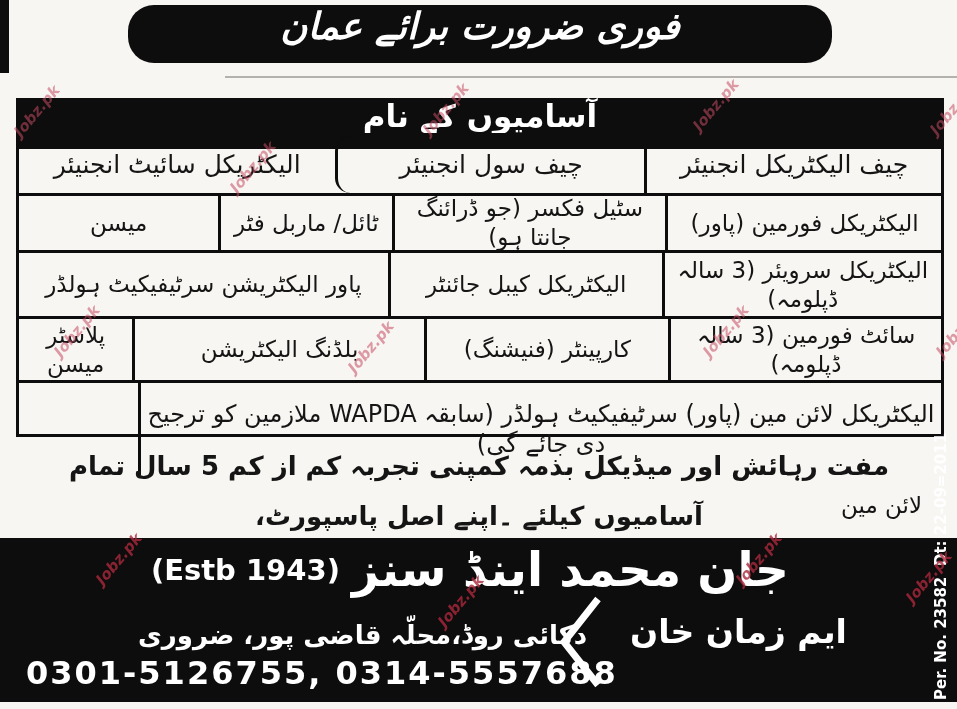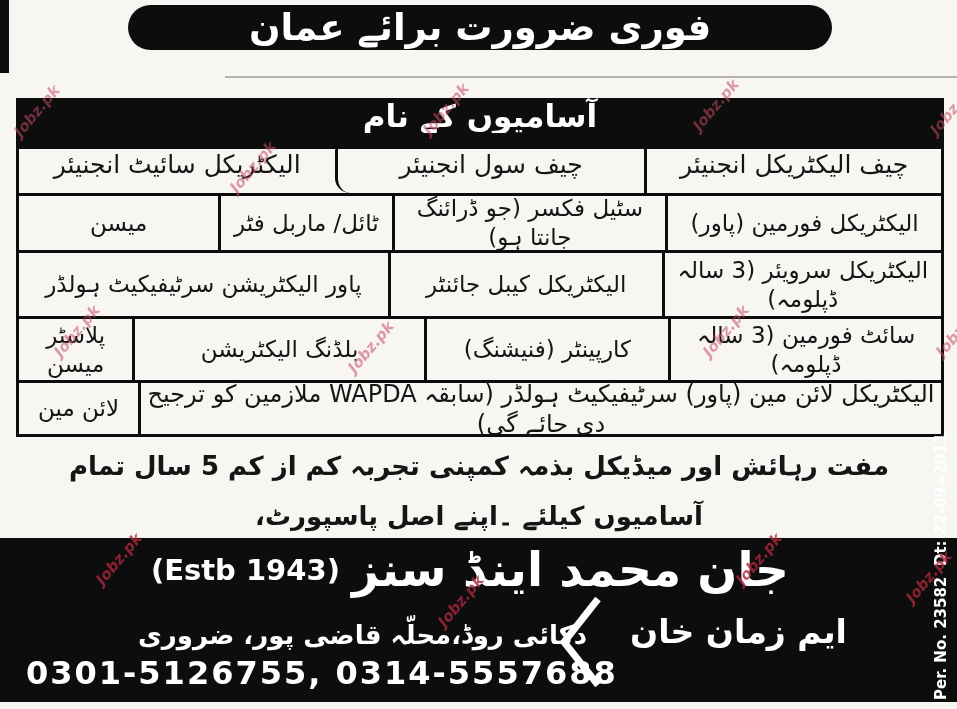--- a/index.html
+++ b/index.html
@@ -3,23 +3,23 @@
 <meta charset="utf-8">
 <style>
   html,body{margin:0;padding:0;}
   body{font-family:"DejaVu Sans",sans-serif;background:#e9e7e4;}
   .page{position:relative;width:957px;height:709px;background:#f8f6f2;overflow:hidden;margin:0 auto;}
 
   
   .edge-strip{position:absolute;left:0;top:0;width:9px;height:73px;background:#0d0d0d;}
 
   
-  .titlebar{position:absolute;left:128px;top:5px;width:704px;height:45px;background:#0d0d0d;
-    border-radius:26px;display:flex;align-items:center;justify-content:center;
-    color:#fff;font-size:37px;font-weight:bold;direction:rtl;letter-spacing:1px;}
+  .titlebar{position:absolute;left:128px;top:5px;width:704px;height:58px;background:#0d0d0d;
+    border-radius:26px;display:flex;align-items:flex-start;justify-content:center;
+    color:#fff;font-size:37px;font-weight:bold;direction:rtl;letter-spacing:1px;font-style:italic;}
 
   .ruleline{position:absolute;left:225px;top:76px;width:732px;height:2px;background:#b5b2ae;}
 
   
   .subtitlebar{position:absolute;left:16px;top:80px;width:928px;height:51px;background:#0d0d0d;
     display:flex;align-items:flex-start;justify-content:center;color:#fff;font-size:31px;
     font-weight:bold;direction:rtl;margin-top:18px;}
 
   
   .jobs-table{position:absolute;left:16px;top:133px;width:928px;border:3px solid #0d0d0d;
@@ -87,21 +87,21 @@
       <div class="t-cell" style="width:30.3%;">الیکٹریکل سرویئر (3 سالہ ڈپلومہ)</div>
       <div class="t-cell" style="width:29.7%;">الیکٹریکل کیبل جائنٹر</div>
       <div class="t-cell" style="width:40.0%;border-radius:28px;">پاور الیکٹریشن سرٹیفیکیٹ ہولڈر</div>
     </div>
     <div class="t-row" style="height:64px;">
       <div class="t-cell" style="width:29.6%;">سائٹ فورمین (3 سالہ ڈپلومہ)</div>
       <div class="t-cell" style="width:26.5%;">کارپینٹر (فنیشنگ)</div>
       <div class="t-cell" style="width:31.6%;">بلڈنگ الیکٹریشن</div>
       <div class="t-cell" style="width:12.3%;">پلاسٹر میسن</div>
     </div>
-    <div class="t-row" style="height:51px;">
+    <div class="t-row" style="height:51px;flex-direction:column;">
       <div class="t-cell" style="width:87.1%;font-size:24px;">الیکٹریکل لائن مین (پاور) سرٹیفیکیٹ ہولڈر (سابقہ WAPDA ملازمین کو ترجیح دی جائے گی)</div>
       <div class="t-cell" style="width:12.9%;">لائن مین</div>
     </div>
   </div>
 
   <div class="note">
     <div>مفت رہائش اور میڈیکل بذمہ کمپنی تجربہ کم از کم 5 سال تمام آسامیوں کیلئے ۔اپنے اصل پاسپورٹ،</div>
     <div>شناختی کارڈ اور ضروری کاغذات کے ساتھ بالمسافہ انٹرویو کیلئے 24 اکتوبر اور 25 اکتوبر کو تشریف لائیں</div>
   </div>
 

